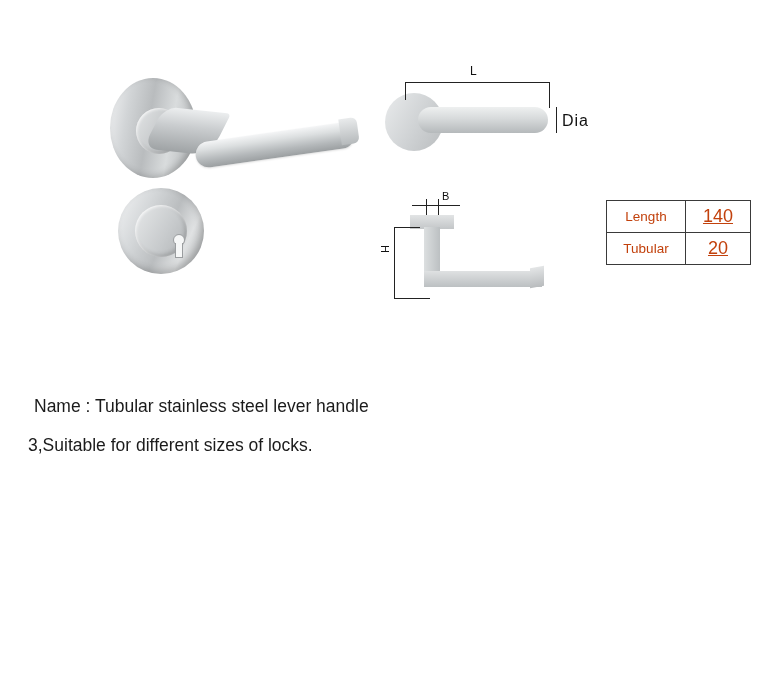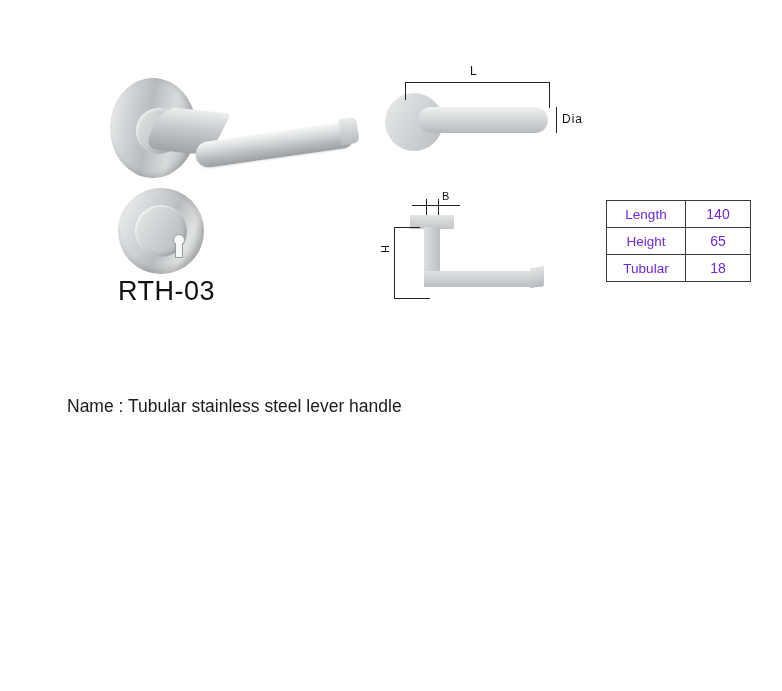--- a/index.html
+++ b/index.html
@@ -188,21 +188,21 @@
     left: 176px;
     top: 47px;
     width: 1px;
     height: 26px;
     background: #222;
   }
   .dim-label-dia {
     position: absolute;
     left: 182px;
     top: 52px;
-    font-size: 12px;
+    font-size: 16px;
     letter-spacing: 1px;
     color: #111;
   }
 
   
   .sideview {
     position: absolute;
     left: 370px;
     top: 185px;
     width: 210px;
@@ -265,38 +265,39 @@
     position: absolute;
     left: 606px;
     top: 200px;
     border-collapse: collapse;
     font-size: 13px;
   }
   .spec-table td {
     border: 1px solid #3a3a3a;
     padding: 5px 8px;
     text-align: center;
-    color: #6d28d9;
+    color: #c2410c;
   }
   .spec-table td.key {
     width: 62px;
     font-size: 13.5px;
   }
   .spec-table td.val {
     width: 48px;
-    font-size: 14px;
+    font-size: 18px;
+    text-decoration: underline;
   }
 
   
   .desc {
     position: absolute;
     left: 0;
     top: 395px;
     width: 669px;
-    padding: 0 61px;
+    padding: 0 28px;
     box-sizing: border-box;
   }
   .desc p {
     margin: 0 0 16px 0;
     font-size: 17.5px;
     line-height: 1.32;
     color: #1b1b1b;
   }
   .desc p.name-line { margin-left: 6px; }
 </style>
@@ -314,21 +315,20 @@
     <div class="lever-tip"></div>
   </div>
 
   <div class="escutcheon">
     <div class="escutcheon-inner">
       <div class="keyhole-top"></div>
       <div class="keyhole-bot"></div>
     </div>
   </div>
 
-  <div class="model-label">RTH-03</div>
 
   <div class="topview">
     <div class="tv-rose"></div>
     <div class="tv-bar"></div>
     <div class="dim-line-l"></div>
     <div class="dim-tick" style="left:25px; top:22px; height:18px;"></div>
     <div class="dim-tick" style="left:169px; top:22px; height:26px;"></div>
     <div class="dim-label-l">L</div>
     <div class="dim-dia"></div>
     <div class="dim-label-dia">Dia</div>
@@ -351,26 +351,23 @@
     <div class="label-b">B</div>
   </div>
 
   <table class="spec-table">
     <tbody>
       <tr>
         <td class="key">Length</td>
         <td class="val">140</td>
       </tr>
       <tr>
-        <td class="key">Height</td>
-        <td class="val">65</td>
-      </tr>
-      <tr>
         <td class="key">Tubular</td>
-        <td class="val">18</td>
+        <td class="val">20</td>
       </tr>
     </tbody>
   </table>
 </div>
 
 <div class="desc">
   <p class="name-line">Name : Tubular stainless steel lever handle</p>
+  <p>3,Suitable for different sizes of locks.</p>
 </div>
 
 </body></html>

